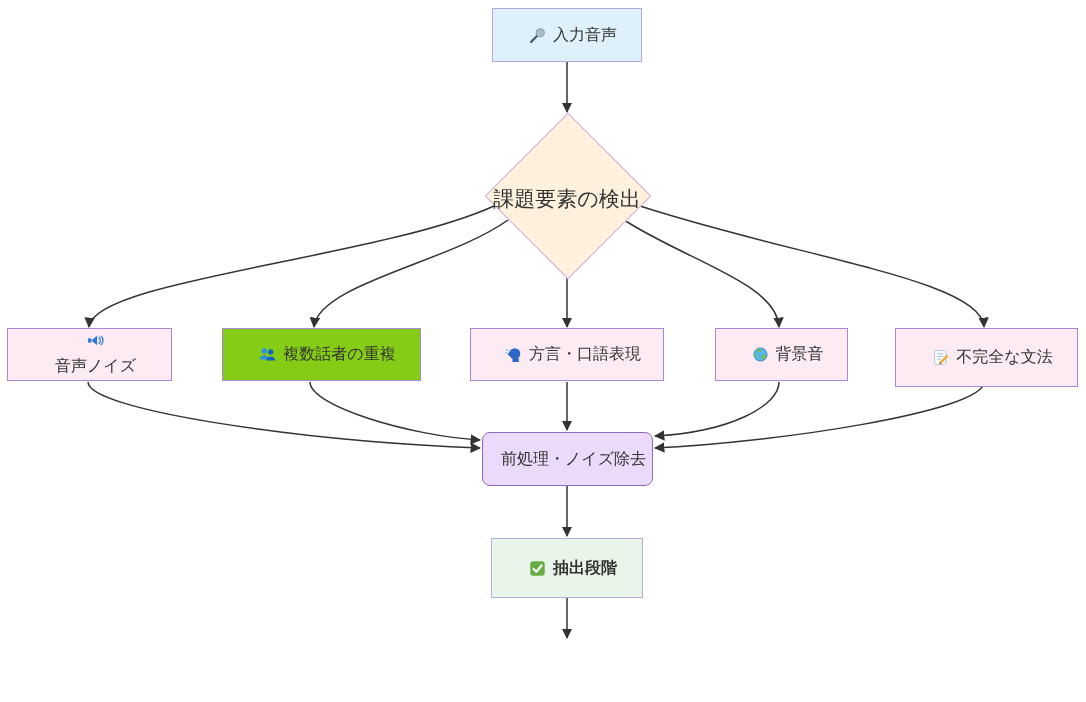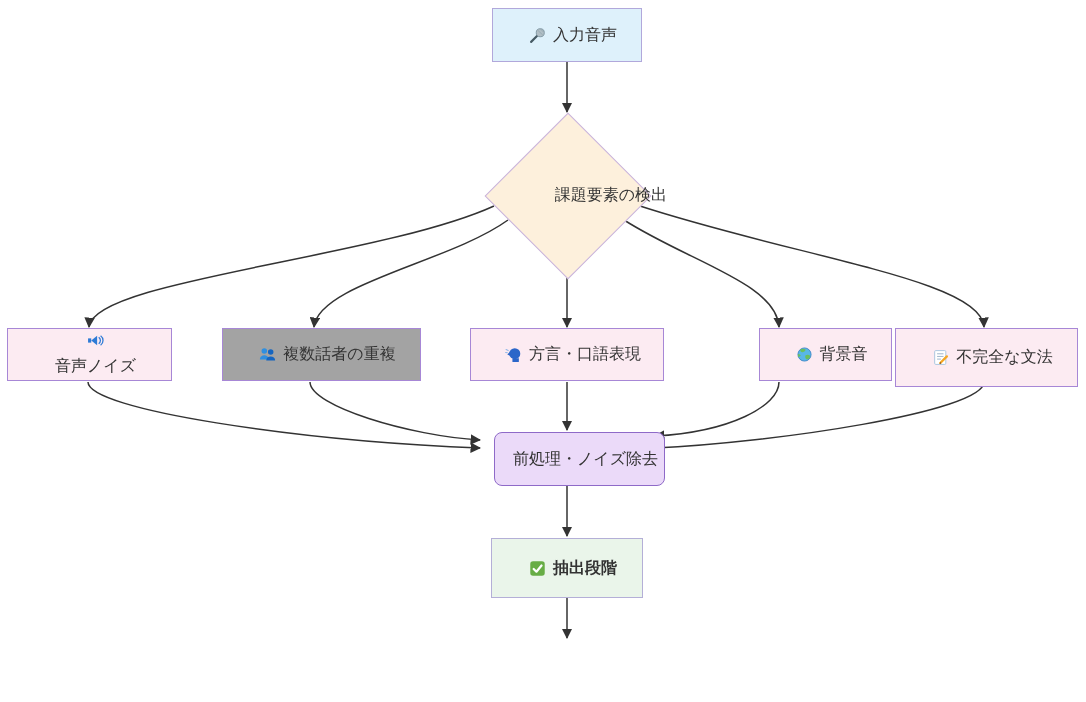--- a/index.html
+++ b/index.html
@@ -4,31 +4,31 @@
 <style>
   html,body{margin:0;padding:0;background:#ffffff;}
   body{font-family:"DejaVu Sans","Liberation Sans",sans-serif;}
   .canvas{position:relative;width:1086px;height:702px;background:#ffffff;overflow:hidden;}
   .edges{position:absolute;left:0;top:0;width:1086px;height:702px;pointer-events:none;}
   .node{position:absolute;box-sizing:border-box;display:flex;align-items:center;justify-content:center;
         gap:7px;font-size:16px;color:#333333;border:1px solid;white-space:nowrap;padding-left:12px;}
   .node .icon{flex:0 0 auto;display:block;}
   .n-input      {left:492px;top:8px;  width:150px;height:54px;background:#def1fb;border-color:#b1a8db;}
   .n-noise      {left:7px;  top:328px;width:165px;height:53px;background:#fcebf2;border-color:#a787d6;flex-direction:column;}
-  .n-overlap    {left:222px;top:328px;width:199px;height:53px;background:#a3a3a3;border-color:#a787d6;}
+  .n-overlap    {left:222px;top:328px;width:199px;height:53px;background:#84cc16;border-color:#a787d6;}
   .n-dialect    {left:470px;top:328px;width:194px;height:53px;background:#fcebf2;border-color:#a787d6;}
-  .n-background {left:715px;top:328px;width:133px;height:53px;background:#fcebf2;border-color:#a787d6;margin-left:44px;}
+  .n-background {left:715px;top:328px;width:133px;height:53px;background:#fcebf2;border-color:#a787d6;}
   .n-grammar    {left:895px;top:328px;width:183px;height:59px;background:#fcebf2;border-color:#a787d6;}
-  .n-preprocess {left:482px;top:432px;width:171px;height:54px;background:#ebdaf9;border-color:#8e6ac8;border-radius:8px;margin-left:12px;}
+  .n-preprocess {left:482px;top:432px;width:171px;height:54px;background:#ebdaf9;border-color:#8e6ac8;border-radius:8px;}
   .n-extract    {left:491px;top:538px;width:152px;height:60px;background:#eaf5ea;border-color:#b4afd7;font-weight:bold;}
   .n-structured {left:477px;top:640px;width:180px;height:52px;background:#d0e7d0;border-color:#a29ecb;}
   .diamond{position:absolute;left:509px;top:137px;width:116px;height:116px;background:#fdf0dc;
            border:1px solid #c7b2de;transform:rotate(45deg);}
-  .diamond-label{position:absolute;left:467px;top:185px;width:200px;text-align:right;
-                 font-size:16px;color:#333333;}
+  .diamond-label{position:absolute;left:467px;top:185px;width:200px;text-align:center;
+                 font-size:21px;color:#333333;}
 </style>
 </head>
 <body>
 
 <div class="canvas">
 
   <svg class="edges" viewBox="0 0 1086 702">
     <defs>
       <marker id="arrow" viewBox="0 0 10 10" refX="9" refY="5" markerWidth="7" markerHeight="7" orient="auto-start-reverse">
         <path d="M0,0 L10,5 L0,10 z" fill="#333333"></path>

